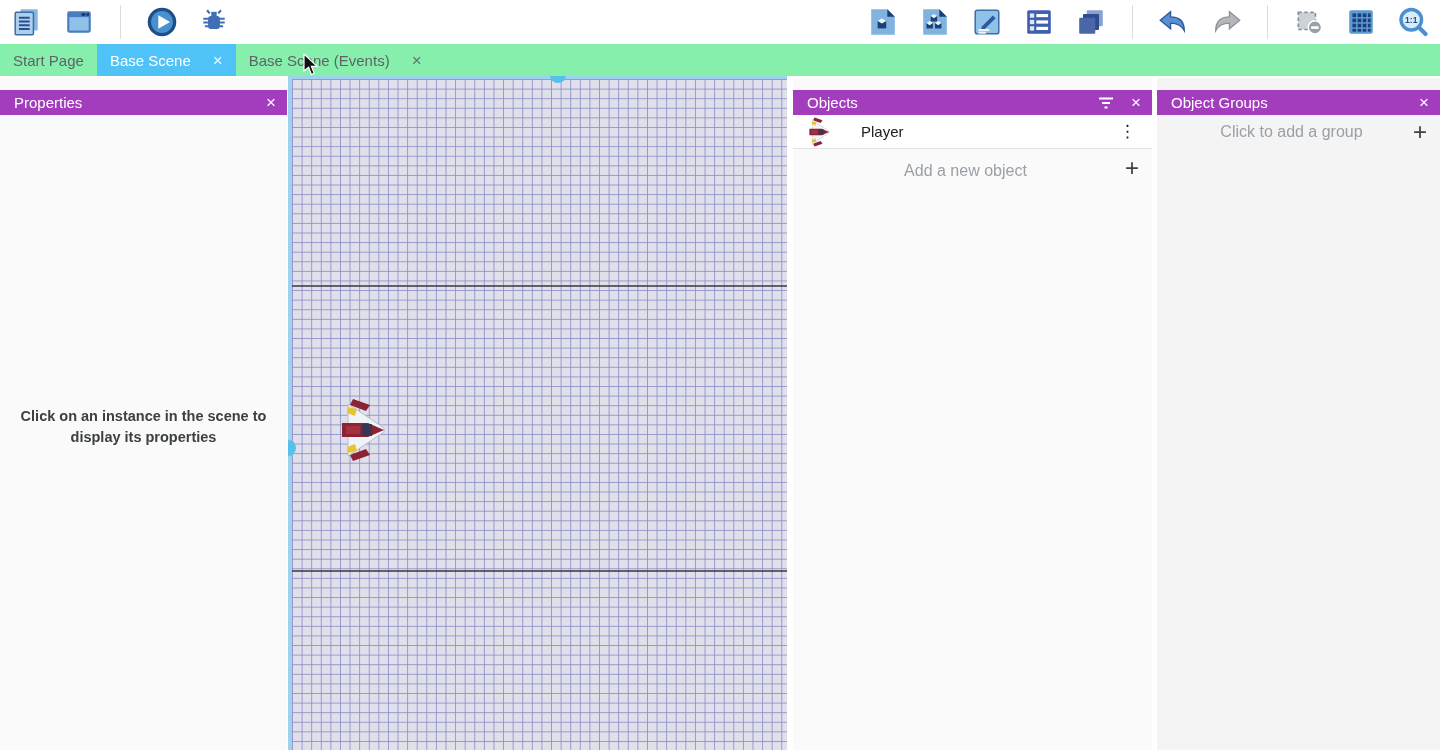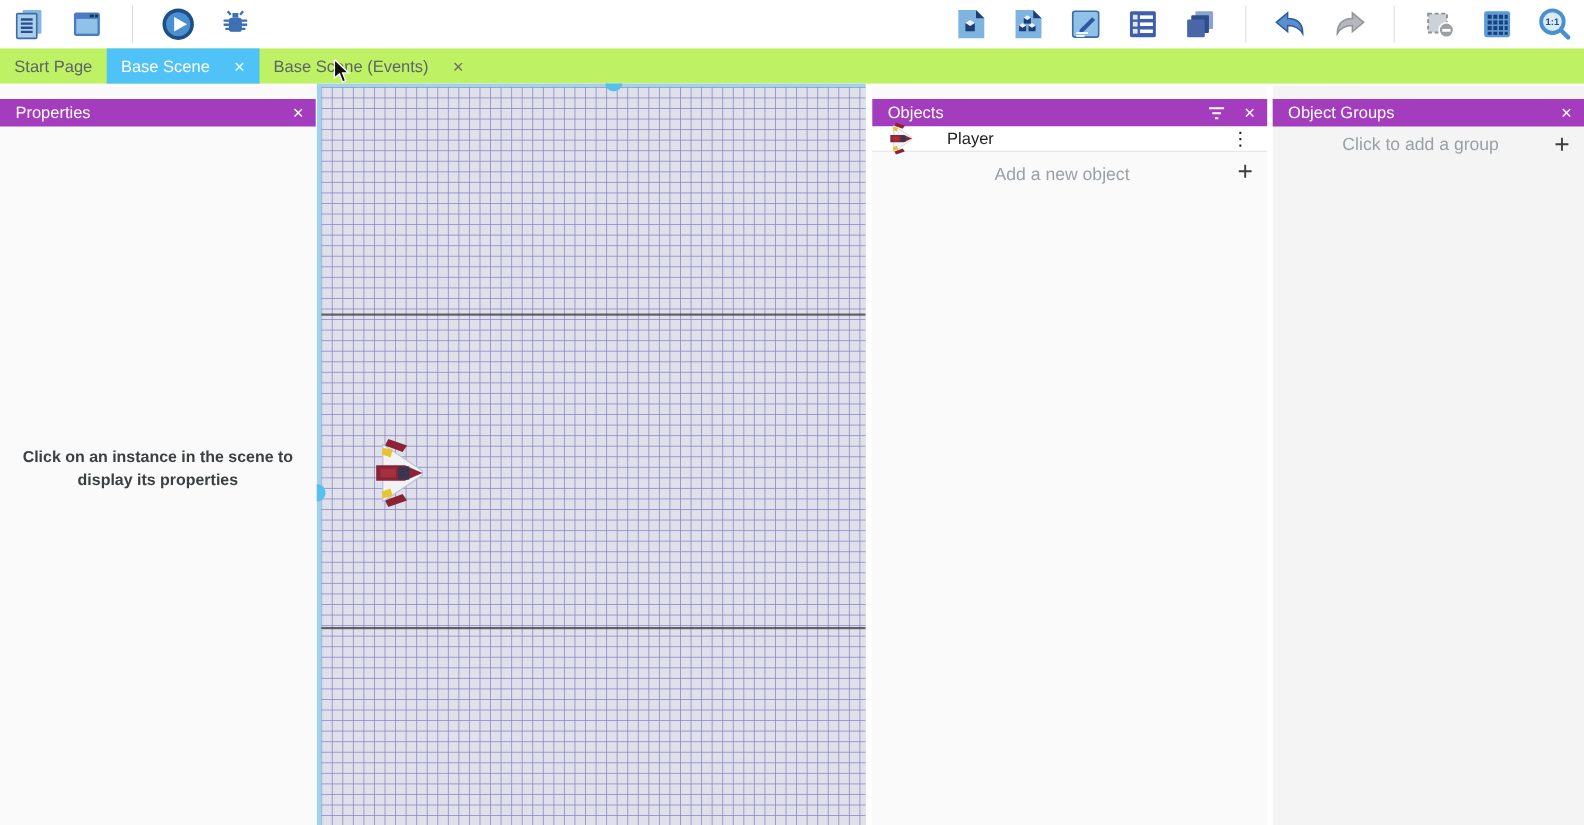--- a/index.html
+++ b/index.html
@@ -10,41 +10,41 @@
   }
   
   .toolbar {
     position:absolute; top:0; left:0; right:0; height:44px;
     display:flex; align-items:center; justify-content:space-between; padding:0 10px;
   }
   .tb-group { display:flex; align-items:center; gap:18px; }
   .tb-icon { width:34px; height:34px; display:flex; align-items:center; justify-content:center; cursor:pointer; }
   .tb-div { width:1px; height:34px; background:#dcdcdc; margin:0 6px; }
   
-  .tabbar { position:absolute; top:44px; left:0; right:0; height:32px; display:flex; background:#bef264; }
+  .tabbar { position:absolute; top:44px; left:0; right:0; height:32px; display:flex; background:#86efac; }
   .tab { display:flex; align-items:center; padding:0 13px; font-size:15px; color:#5f6368; white-space:nowrap; cursor:pointer; }
   .tab.active { background:#4fc3f7; color:#fff; }
   .tab .tab-close { margin-left:22px; font-size:17px; line-height:1; opacity:.9; cursor:pointer; }
   .tab.active .tab-close { color:#fff; }
   
   .panel { position:absolute; top:78px; bottom:0; }
   .panel-header {
     height:25px; background:#a43cbe; color:#fff; font-size:15px;
     display:flex; align-items:center; padding:0 11px 0 14px;margin-top:12px;
   }
   .panel-header .spacer { flex:1; }
   .panel-close { color:#fff; font-size:17px; line-height:1; cursor:pointer; }
   
   #properties-panel { left:0; width:287px; background:#fafafa; }
   .props-body { position:absolute; top:25px; left:0; right:0; bottom:0;
     display:flex; align-items:center; justify-content:center;font-weight:bold; }
   .props-hint { text-align:center; color:#3c4043; font-size:14.5px; line-height:1.4; width:274px; }
   
   #objects-panel { left:793px; width:359px; background:#fafafa; }
-  .obj-row { height:23px; background:#fff; border-bottom:1px solid #e4e4e4;
+  .obj-row { height:34px; background:#fff; border-bottom:1px solid #e4e4e4;
     display:flex; align-items:center; padding:4px 12px; cursor:pointer; }
   .obj-thumb { width:28px; height:30px; display:flex; align-items:center; justify-content:center; }
   .obj-label { margin-left:28px; font-size:15px; color:#212121; }
   .obj-menu { margin-left:auto; font-size:17px; color:#212121; letter-spacing:0; padding:0 4px; cursor:pointer; }
   .add-row { height:31px; display:flex; align-items:flex-end; padding:0 13px; cursor:pointer; }
   .add-label { flex:1; text-align:center; color:#9aa0a6; font-size:16px; }
   .add-plus { color:#3c4043; font-size:24px; font-weight:400; line-height:1; cursor:pointer; }
   
   #object-groups-panel { left:1157px; width:283px; background:#f4f4f4; }
   .group-add-row { height:33px; display:flex; align-items:center; padding:0 13px; cursor:pointer; }

